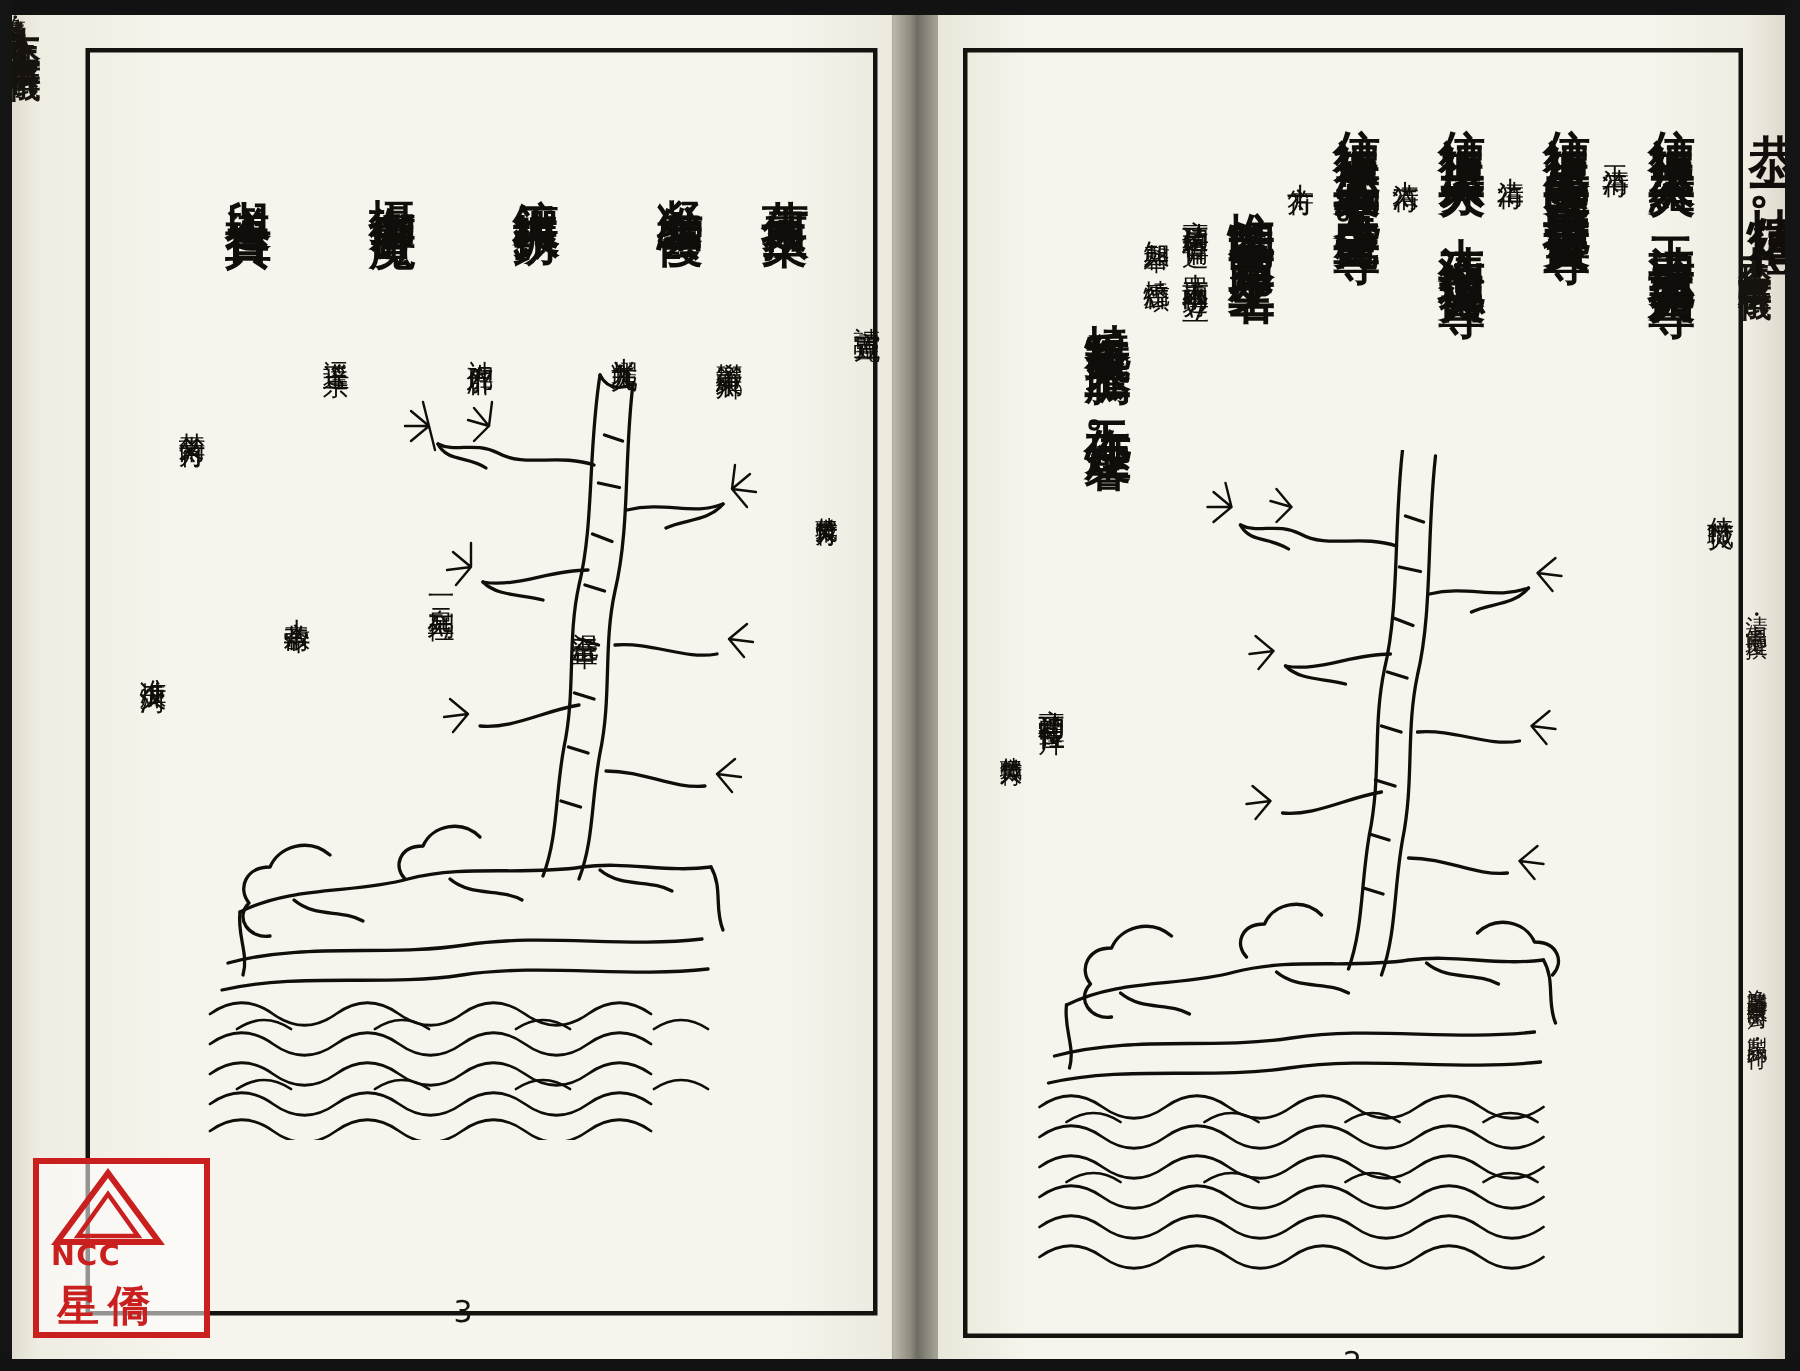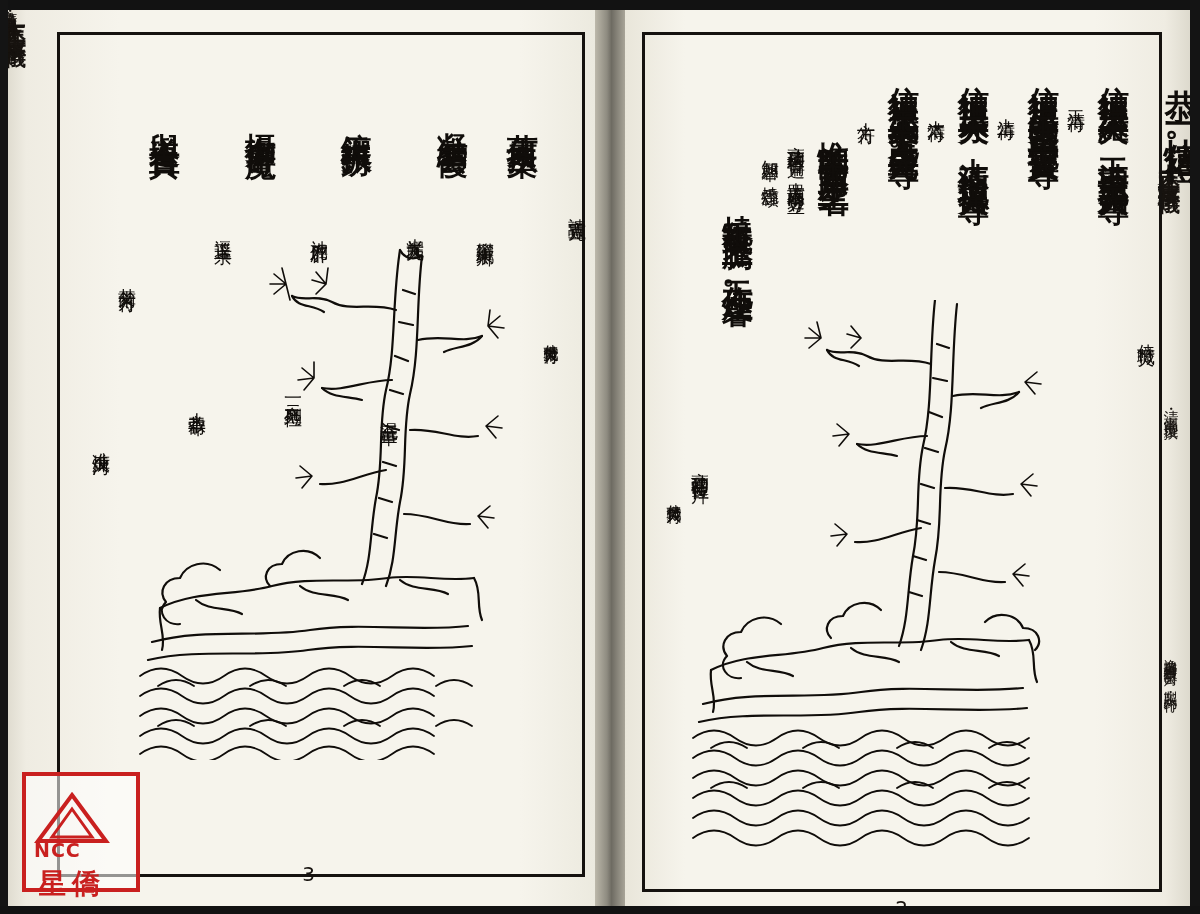--- a/index.html
+++ b/index.html
@@ -155,21 +155,20 @@
     width: 118px;
     height: 120px;
     border: 4px solid #c9201f;
     box-sizing: border-box;
     background: rgba(255,255,255,0.55);
   }
   .stamp-inner {
     position: relative;
     width: 100%;
     height: 100%;
-    margin-top: 13px;
   }
   .stamp svg { position: absolute; left: 0; top: 0; }
   .stamp-ncc {
     position: absolute;
     left: 8px;
     top: 50px;
     font-size: 19px;
     font-weight: bold;
     color: #c9201f;
     letter-spacing: 1px;

